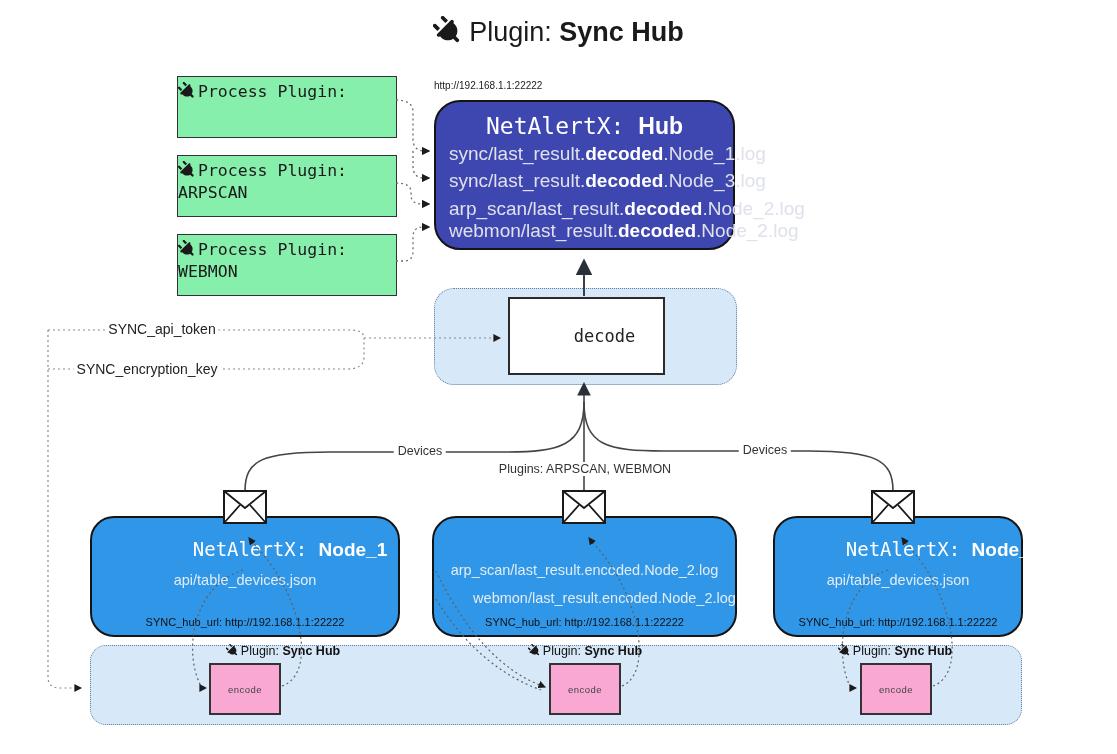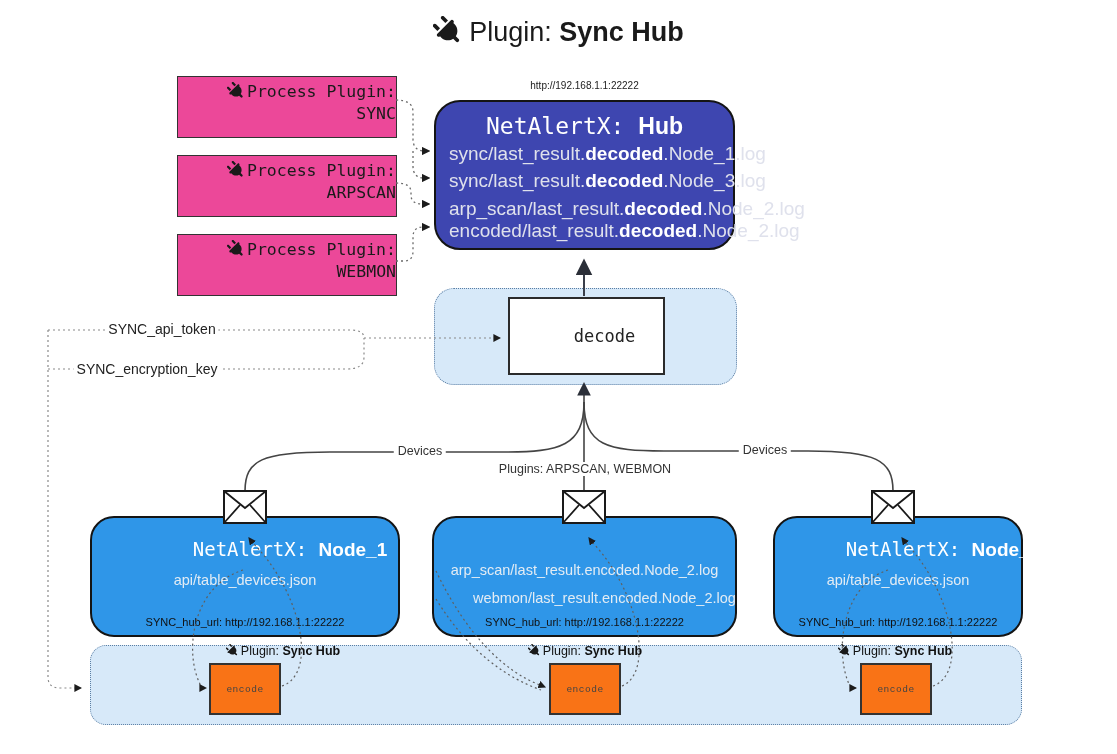--- a/index.html
+++ b/index.html
@@ -5,56 +5,56 @@
   html,body{margin:0;padding:0;background:#fff;}
   .canvas{position:relative;width:1117px;height:754px;background:#fff;overflow:hidden;
           font-family:"Liberation Sans",sans-serif;color:#1a1a1a;}
   .b{font-family:"Liberation Sans",sans-serif;font-weight:700;}
 
   
   .title{position:absolute;top:16px;left:0;width:100%;text-align:center;font-size:27px;color:#1a1a1a;}
   .title .plug{width:30px;height:30px;vertical-align:-5px;margin-right:6px;}
 
   
-  .pbox{position:absolute;left:177px;width:218px;height:55px;border:1.6px solid #333;background:#ec4899;
-        font-family:"DejaVu Sans Mono",monospace;font-size:16.5px;text-align:right;padding-top:5px;box-sizing:content-box;}
+  .pbox{position:absolute;left:177px;width:218px;height:55px;border:1.6px solid #333;background:#86efac;
+        font-family:"DejaVu Sans Mono",monospace;font-size:16.5px;text-align:left;padding-top:5px;box-sizing:content-box;}
   .pbox .plug{width:18px;height:18px;vertical-align:-3px;margin-right:2px;}
   .pbox .l2{margin-top:3px;}
   #pbox1{top:76px;} #pbox2{top:155px;} #pbox3{top:234px;}
 
   
   .hub{position:absolute;left:434px;top:100px;width:301px;height:150px;border-radius:26px;
        background:var(--hub_bg,#3e46b0);border:2px solid #141414;box-sizing:border-box;}
   .hub-title{position:absolute;top:11px;left:0;width:100%;text-align:center;color:#fff;
              font-family:"DejaVu Sans Mono",monospace;font-size:23px;}
   .hub-log{position:absolute;left:13px;width:288px;color:#dfe1ec;font-size:19px;white-space:nowrap;}
   .hub-log .b{color:#fff;}
-  .hub-url{position:absolute;left:434px;top:80px;width:301px;text-align:center;font-size:10px;color:#222;}
+  .hub-url{position:absolute;left:434px;top:80px;width:301px;font-size:10px;color:#222;}
 
   
   .decode-wrap{position:absolute;left:434px;top:288px;width:303px;height:97px;border-radius:20px;
                background:var(--band_bg,#d7e9f9);border:1.6px dotted var(--band_border,#5b7ea3);box-sizing:border-box;}
   .decode-box{position:absolute;left:508px;top:297px;width:157px;height:78px;background:#fff;border:2px solid #2b2b2b;
               display:flex;align-items:center;justify-content:center;font-family:"DejaVu Sans Mono",monospace;
               font-size:17px;color:#222;box-sizing:border-box;z-index:3;padding-left:36px;}
 
   
   .node{position:absolute;top:516px;height:121px;border-radius:24px;background:var(--node_bg,#2f96e8);
         border:2px solid #141414;box-sizing:border-box;z-index:3;}
   #node1{left:90px;width:310px;} #node2{left:432px;width:305px;} #node3{left:773px;width:250px;text-decoration:underline;}
   .node-title{position:absolute;top:20px;left:0;width:100%;text-align:center;color:#fff;
               font-family:"DejaVu Sans Mono",monospace;font-size:19px;padding-left:45px;}
   .node-file{position:absolute;left:0;width:100%;text-align:center;color:#e3ecf4;font-size:14.5px;white-space:nowrap;}
   .node-hub-url{position:absolute;bottom:7px;left:0;width:100%;text-align:center;font-size:11px;color:#111;}
 
   
   .band{position:absolute;left:90px;top:645px;width:932px;height:80px;border-radius:16px;
         background:var(--band_bg,#d7e9f9);border:1.6px dotted var(--band_border,#5b7ea3);box-sizing:border-box;z-index:2;}
-  .encode-box{position:absolute;top:663px;width:72px;height:52px;background:#f97316;border:2px solid #333;
-              display:flex;align-items:center;justify-content:center;font-family:Liberation Mono, monospace;
+  .encode-box{position:absolute;top:663px;width:72px;height:52px;background:#f9a8d4;border:2px solid #333;
+              display:flex;align-items:center;justify-content:center;font-family:Liberation Sans, sans-serif;
               font-size:9.5px;letter-spacing:.5px;color:#444;box-sizing:border-box;z-index:3;}
   #enc1{left:209px;} #enc2{left:549px;} #enc3{left:860px;}
   .band-label{position:absolute;top:644px;transform:translateX(-50%);font-size:12.5px;color:#111;
               white-space:nowrap;z-index:6;}
   .band-label .plug{width:13px;height:13px;vertical-align:-2px;margin-right:2px;}
   #blab1{left:283px;} #blab2{left:585px;} #blab3{left:895px;}
 
   
   .lbl{position:absolute;transform:translateX(-50%);background:#fff;padding:0 4px;font-size:12.5px;
        color:#333;white-space:nowrap;z-index:6;}
@@ -93,42 +93,41 @@
   <div class="title">
     <svg class="plug">
         <use href="#plug-sym" width="30" height="30"></use>
       </svg><span>Plugin: </span><span class="b">Sync Hub</span>
   </div>
 
   <div class="pbox" id="pbox1">
     <div><svg class="plug">
           <use href="#plug-sym" width="18" height="18"></use>
         </svg><span>Process Plugin:</span></div>
-    <div class="l2">SYNC</div>
   </div>
   <div class="pbox" id="pbox2">
     <div><svg class="plug">
           <use href="#plug-sym" width="18" height="18"></use>
         </svg><span>Process Plugin:</span></div>
     <div class="l2">ARPSCAN</div>
   </div>
   <div class="pbox" id="pbox3">
     <div><svg class="plug">
           <use href="#plug-sym" width="18" height="18"></use>
         </svg><span>Process Plugin:</span></div>
     <div class="l2">WEBMON</div>
   </div>
 
   <div class="hub-url">http://192.168.1.1:22222</div>
   <div class="hub">
     <div class="hub-title"><span>NetAlertX: </span><span class="b">Hub</span></div>
     <div class="hub-log" style="top:41px;"><span>sync/last_result.</span><span class="b">decoded</span><span>.Node_1.log</span></div>
     <div class="hub-log" style="top:68px;"><span>sync/last_result.</span><span class="b">decoded</span><span>.Node_3.log</span></div>
     <div class="hub-log" style="top:96px;"><span>arp_scan/last_result.</span><span class="b">decoded</span><span>.Node_2.log</span></div>
-    <div class="hub-log" style="top:118px;"><span>encoded/last_result.</span><span class="b">decoded</span><span>.Node_2.log</span></div>
+    <div class="hub-log" style="top:118px;"><span>webmon/last_result.</span><span class="b">decoded</span><span>.Node_2.log</span></div>
   </div>
 
   <div class="decode-wrap"></div>
   <div class="decode-box">decode</div>
 
   <div class="keylbl" id="lbl-token">SYNC_api_token</div>
   <div class="keylbl" id="lbl-key">SYNC_encryption_key</div>
 
   <div class="lbl" id="lbl-dev-l">Devices</div>
   <div class="lbl" id="lbl-dev-r">Devices</div>

